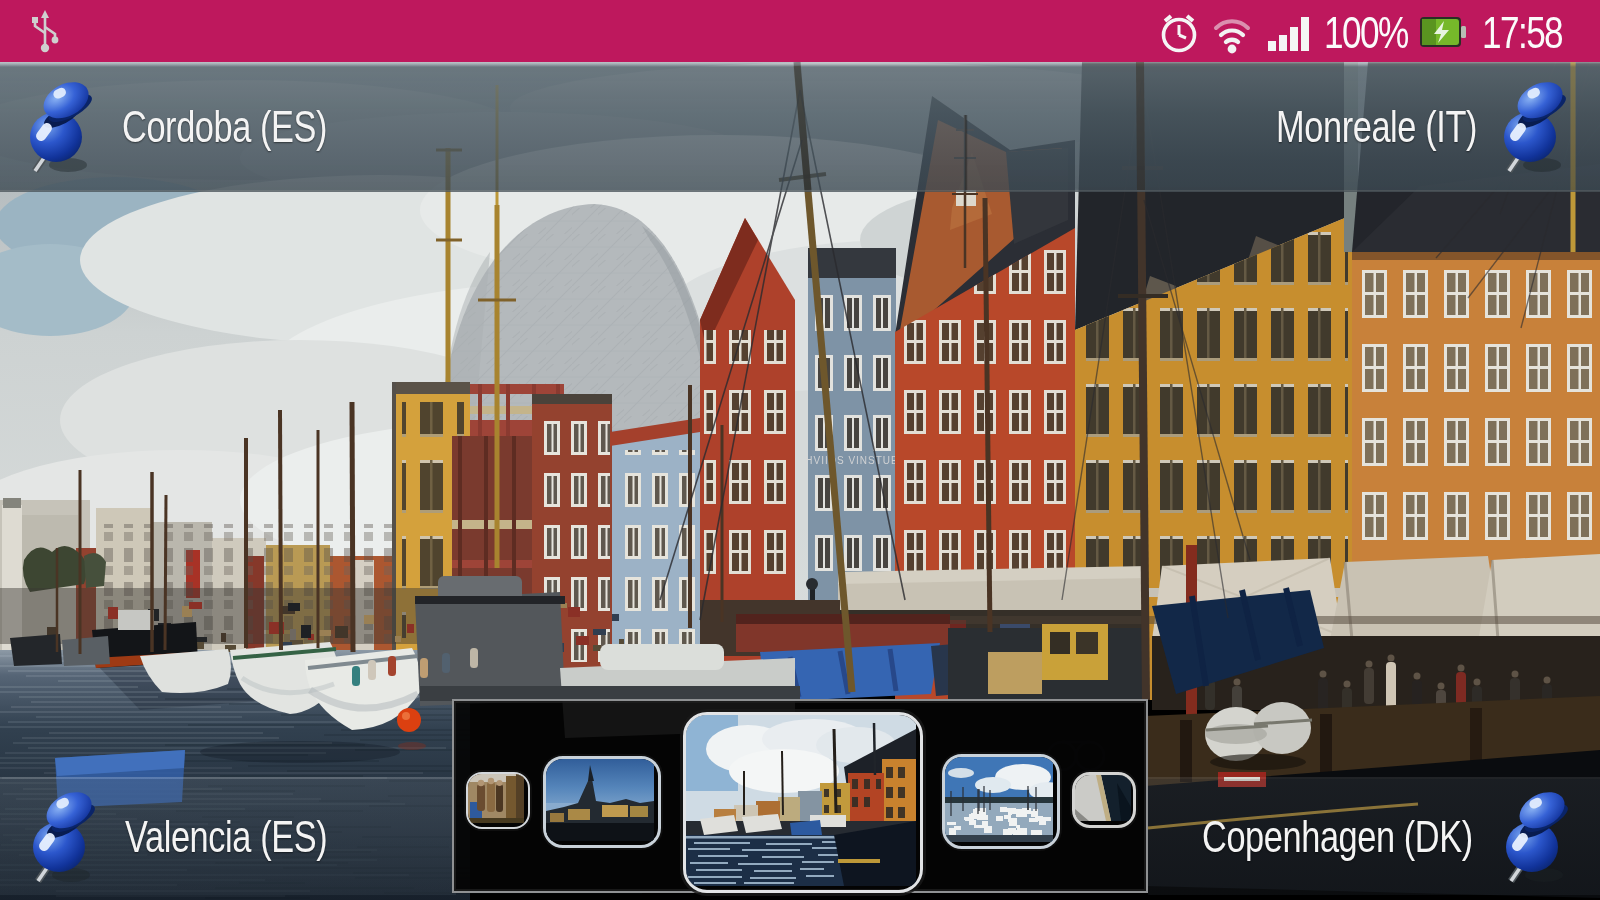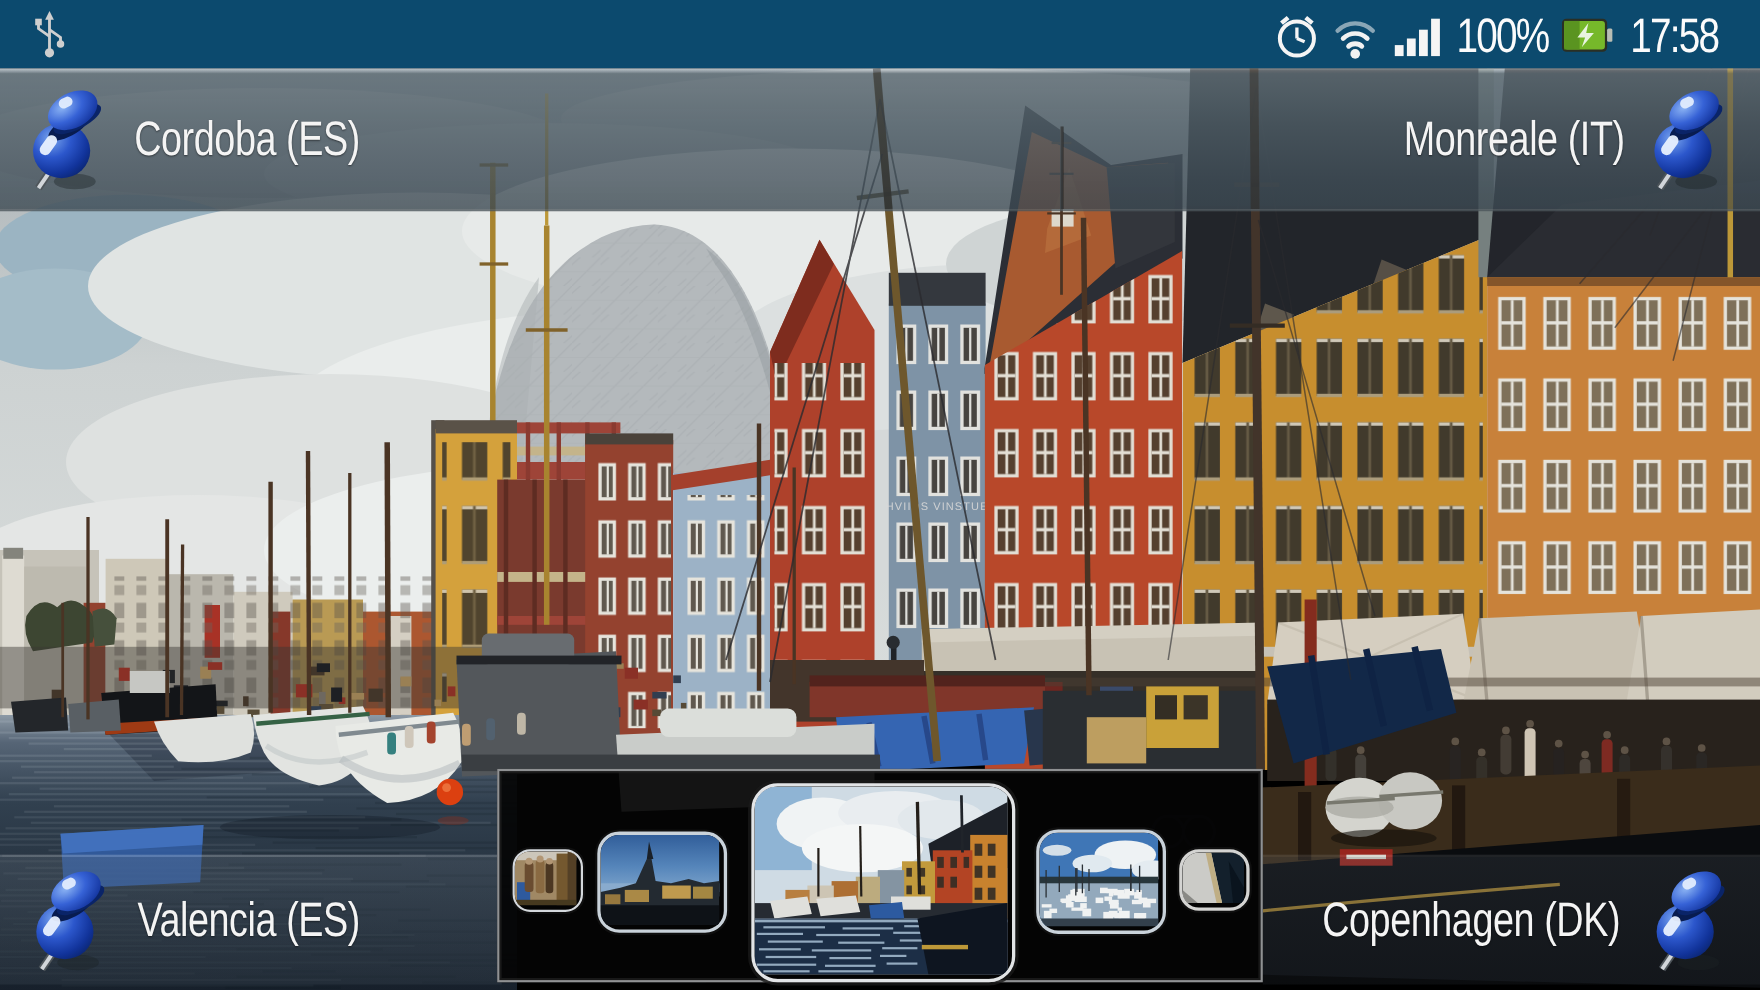--- a/index.html
+++ b/index.html
@@ -1,17 +1,17 @@
 <!DOCTYPE html>
 <html><head><meta charset="utf-8">
 <style>
 html,body{margin:0;padding:0;background:#000;width:1600px;height:900px;overflow:hidden}
 body{font-family:"Liberation Sans",sans-serif;position:relative}
 #stage{position:absolute;left:0;top:0;width:1600px;height:900px;overflow:hidden}
-#statusbar{position:absolute;left:0;top:0;width:1600px;height:62px;background:#0c4a6e;z-index:30}
+#statusbar{position:absolute;left:0;top:0;width:1600px;height:62px;background:#be185d;z-index:30}
 .sbtext{position:absolute;top:0;height:62px;line-height:66px;color:#fbfbfb;font-size:44px;letter-spacing:-2px;text-align:left;transform:scaleX(0.80);transform-origin:left}
 #topbar{position:absolute;left:0;top:62px;width:1600px;height:128px;z-index:20;
  background:linear-gradient(180deg,rgba(225,232,234,0.60) 0px,rgba(200,210,214,0.40) 2px,rgba(98,112,120,0.80) 5px,rgba(80,95,104,0.78) 40%,rgba(66,80,90,0.78) 78%,rgba(60,73,82,0.80) 100%);
  border-bottom:2px solid rgba(34,44,50,0.6)}
 #blbar{position:absolute;left:0;top:777px;width:456px;height:118px;z-index:20;
  background:linear-gradient(180deg,rgba(235,240,244,0.22) 0 2px,rgba(104,116,128,0.25) 2px,rgba(74,88,100,0.22) 100%)}
 #brbar{position:absolute;left:1148px;top:777px;width:452px;height:118px;z-index:20;
  background:linear-gradient(180deg,rgba(235,240,244,0.10) 0 2px,rgba(90,100,112,0.20) 2px,rgba(60,70,82,0.18) 100%)}
 .lbl{position:absolute;color:#f4f4f4;font-size:44px;letter-spacing:-0.5px;z-index:21;text-shadow:0 1px 2px rgba(0,0,0,0.5);transform:scaleX(0.78);transform-origin:left center}
 #panel{position:absolute;left:452px;top:699px;width:692px;height:190px;z-index:22;background:rgba(4,4,4,0.92);

